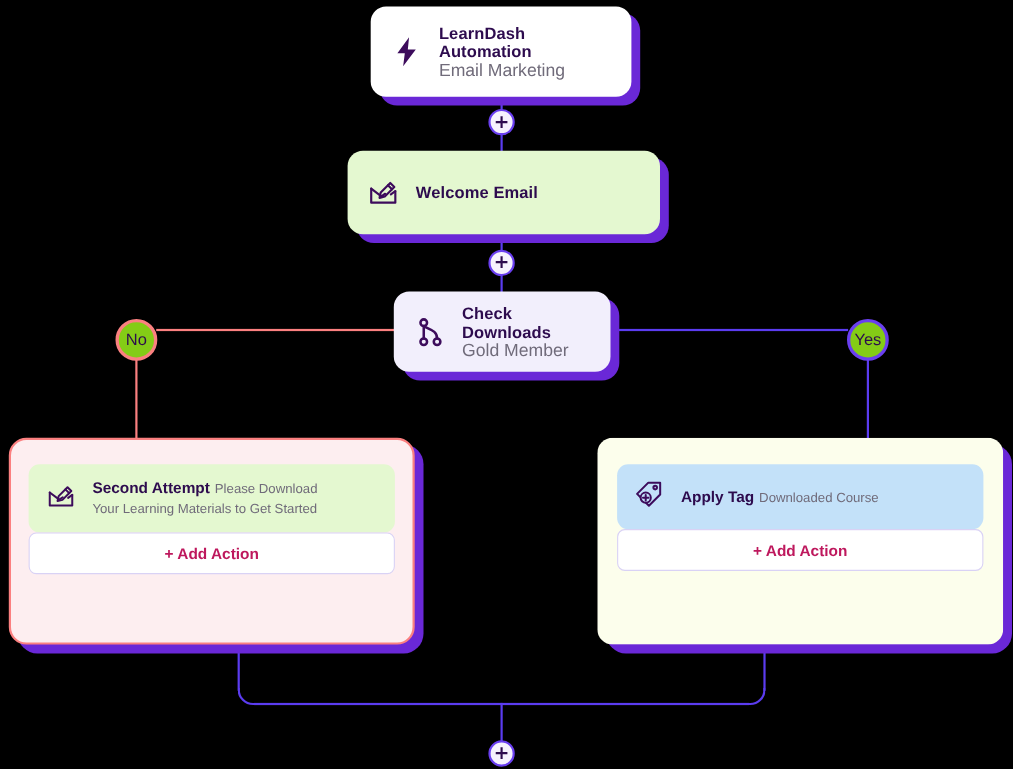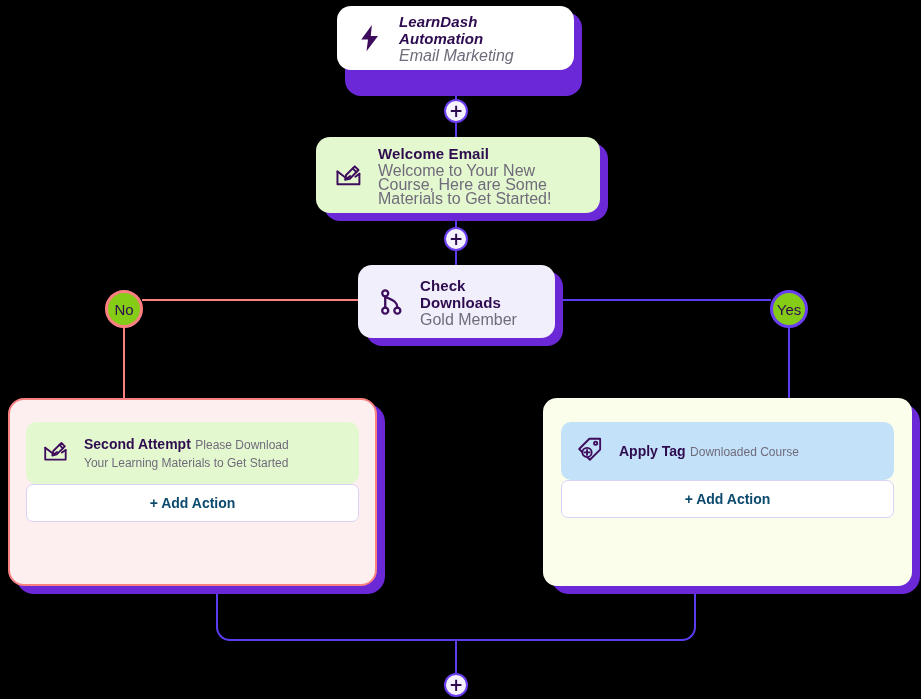--- a/index.html
+++ b/index.html
@@ -141,31 +141,31 @@
   .add-action {
     background: #ffffff;
     border: 1px solid #d9d2f5;
     border-radius: 7px;
     height: 38px;
     display: flex;
     align-items: center;
     justify-content: center;
     font-size: 14px;
     font-weight: 700;
-    color: #0c4a6e;
+    color: #be185d;
     cursor: pointer;
   }
 </style>
 </head>
 <body>
 
 <div id="canvas">
 
   <div class="raise" style="left:345px; top:12px; width:237px; height:84px;"></div>
-  <div class="card trigger" style="left:337px; top:6px; width:237px; height:64px;font-style:italic;">
+  <div class="card trigger" style="left:337px; top:6px; width:237px; height:82px;">
     <span class="icon">
       <svg width="30" height="30" viewBox="0 0 24 24" fill="#3d0c5c">
         <path d="M13.5 1.5 L5 13.2 L10.4 13.2 L9.2 22.5 L18.4 10.4 L12.6 10.4 Z"></path>
       </svg>
     </span>
     <span class="txt">
       <span class="title">LearnDash Automation</span>
       <span class="sub">Email Marketing</span>
     </span>
   </div>
@@ -183,21 +183,20 @@
       <svg width="30" height="30" viewBox="0 0 26 26" fill="none" stroke="#3d0c5c" stroke-width="1.7" stroke-linejoin="round" stroke-linecap="round">
         <path d="M3 10 L3 21 L22 21 L22 12"></path>
         <path d="M3 10 L11 16 L14 14"></path>
         <path d="M22 12 L18.5 14.5"></path>
         <path d="M10.5 13 L18 5.5 L21.2 8.7 L13.7 16.2 L9.6 17.2 Z"></path>
         <path d="M16.2 7.3 L19.4 10.5"></path>
       </svg>
     </span>
     <span class="txt" style="max-width:210px;">
       <span class="title">Welcome Email</span>
-      <span class="sub">Welcome to Your New Course, Here are Some Materials to Get Started!</span>
     </span>
   </div>
 
   <div class="edge v" style="left:455px; top:213px; height:16px;"></div>
   <div class="plus-btn" style="left:444px; top:227px;">
     <span class="glyph">+</span>
   </div>
 
   <div class="edge v" style="left:455px; top:249px; height:17px;"></div>
 

